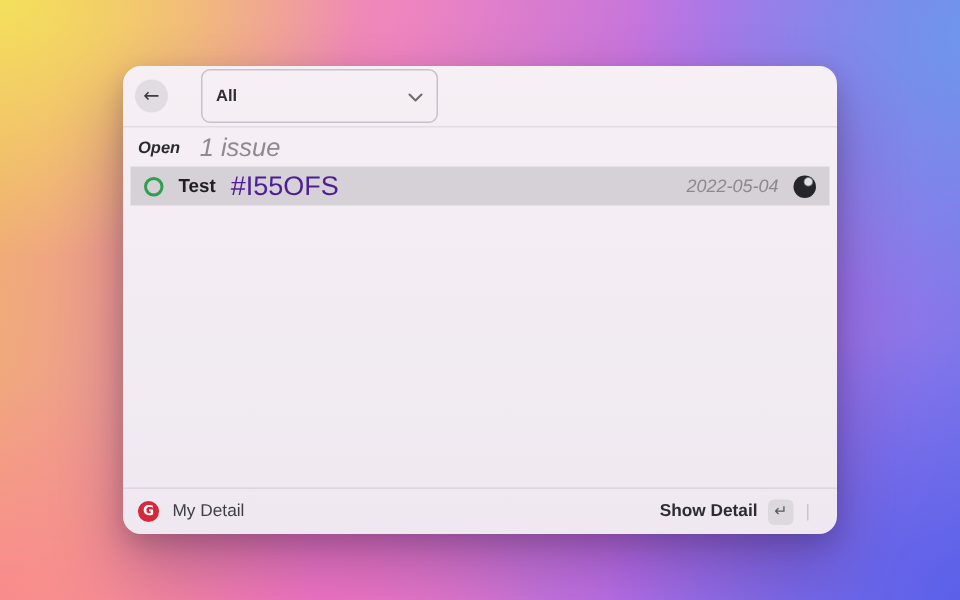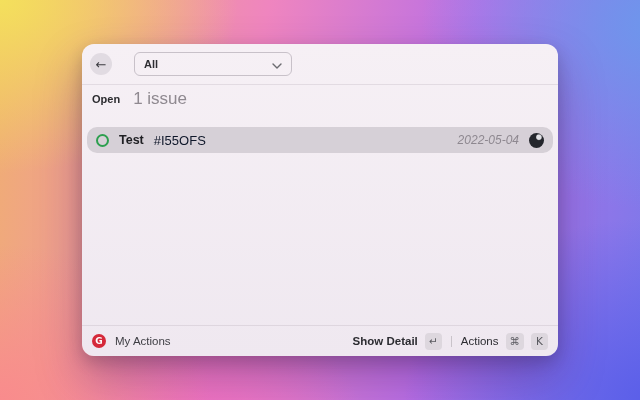--- a/index.html
+++ b/index.html
@@ -40,48 +40,49 @@
     font-size: 13px; color: #3b3b40; line-height: 1;
   }
   .search-input {
     flex: 1 1 auto; min-width: 0;
     border: none; outline: none; background: transparent;
     font-family: "Liberation Sans", "DejaVu Sans", sans-serif;
     font-size: 15px; color: #26262a; padding: 0;
   }
   .search-input::placeholder { color: #a19ba2; opacity: 1; }
   .dropdown {
-    flex: 0 0 158px; width: 158px; height: 24px;
+    flex: 0 0 158px; width: 158px; height: 36px;
     border: 1px solid #c8c1c9; border-radius: 6px;
     background: transparent;
     display: flex; align-items: center; justify-content: space-between;
     padding: 0 9px; margin-left: 12px; cursor: pointer;
   }
   .dropdown .value { font-size: 11px; font-weight: 700; color: #2e2e33; }
   .section-row {
     flex: 0 0 24px;
     display: flex; align-items: center; gap: 13px;
     padding: 4px 10px 0;
+    font-style: italic;
   }
   .section-row .status { font-size: 11px; font-weight: 700; color: #2b2b2f; }
   .section-row .count { font-size: 17px; color: #8f8990; }
   .issue-row {
     flex: 0 0 26px; height: 26px;
-    margin: 18px 5px 0;
-    border-radius: 10px;
+    margin: 2px 5px 0;
+    border-radius: 0;
     background: #d6d0d7;
     display: flex; align-items: center; gap: 10px;
     padding: 0 9px; cursor: pointer;
   }
   .status-circle {
     width: 13px; height: 13px; border-radius: 50%;
     border: 2px solid #2d9f4f; flex: 0 0 13px;
   }
   .issue-title { font-size: 12.5px; font-weight: 700; color: #202024; }
-  .issue-id { font-size: 13px; color: #0f172a; }
+  .issue-id { font-size: 18px; color: #4c1d95; }
   .spacer { flex: 1 1 auto; }
   .issue-date { font-size: 12px; color: #8e8890; font-style: italic; }
   .avatar {
     width: 15px; height: 15px; border-radius: 50%; flex: 0 0 15px;
     background: radial-gradient(circle at 66% 28%, #e0e1e5 0 2.2px, #24262c 3.4px);
   }
   .body-spacer { flex: 1 1 auto; }
   .footer {
     flex: 0 0 31px; height: 31px;
     border-top: 1px solid rgba(40,20,40,.09);
@@ -142,30 +143,25 @@
     <span class="issue-date">2022-05-04</span>
     <span class="avatar"></span>
   </div>
 
   <div class="body-spacer"></div>
 
   <div class="footer">
     <span class="logo">
       <span>G</span>
     </span>
-    <span class="app-label">My Actions</span>
+    <span class="app-label">My Detail</span>
     <span class="spacer"></span>
 
     <button class="hint">
       <span class="hint-label bold">Show Detail</span>
       <span class="key">↵</span>
     </button>
 
     <span class="divider"></span>
 
-    <button class="hint">
-      <span class="hint-label">Actions</span>
-      <span class="key">⌘</span>
-      <span class="key">K</span>
-    </button>
   </div>
 
 </div>
 
 </body></html>

